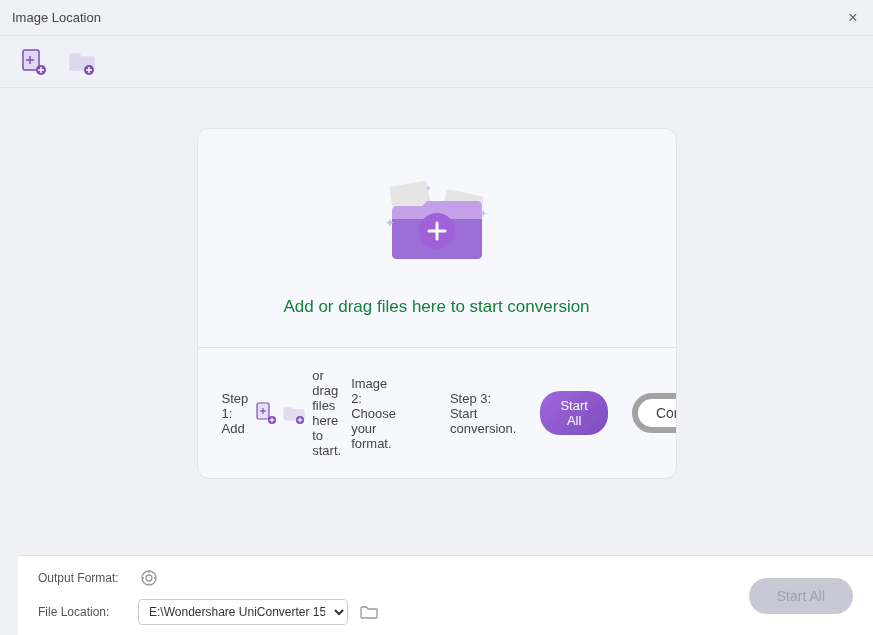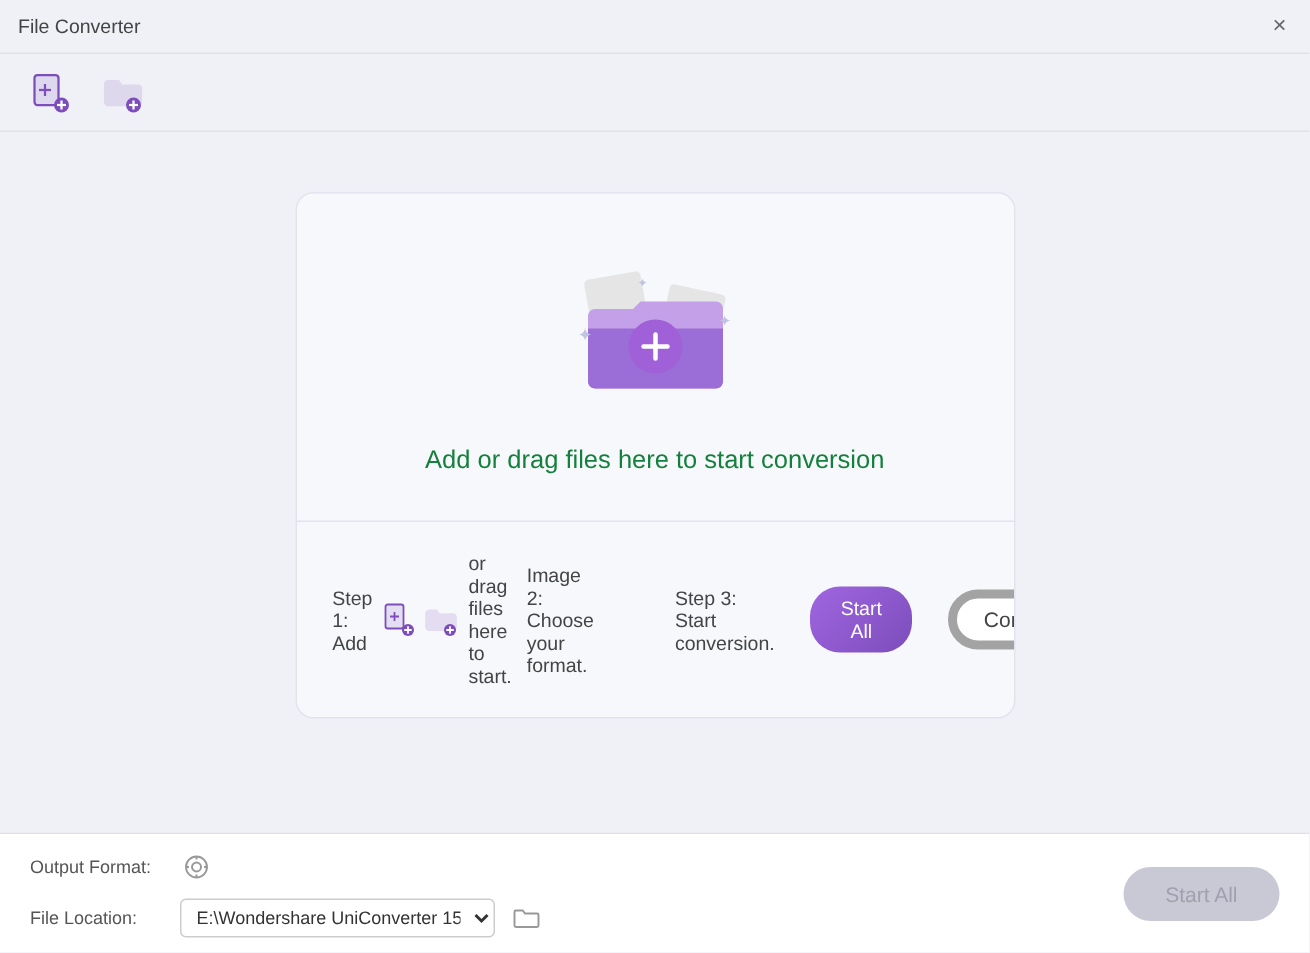--- a/index.html
+++ b/index.html
@@ -158,21 +158,21 @@
       border-radius: 20px;
       padding: 6px 18px;
       font-size: 14px;
       cursor: pointer;
     }
 
     
     .bottom-bar {
       position: absolute;
       bottom: 0;
-      left: 0;
+      left: 18px;
       right: 0;
       height: 80px;
       background: white;
       border-top: 1px solid #e0e0ea;
       display: flex;
       align-items: center;
       padding: 0 20px;
       gap: 0;
     }
 
@@ -228,21 +228,21 @@
       font-size: 14px;
       cursor: default;
       font-weight: 500;
       margin-left: auto;
     }
   </style>
 </head>
 <body>
 
 <div class="title-bar">
-  <span class="title-bar-title">File Converter</span>
+  <span class="title-bar-title">Image Location</span>
   <span class="title-bar-close">×</span>
 </div>
 
 <div class="toolbar">
 
   <div class="toolbar-btn">
     <svg width="32" height="32" viewBox="0 0 32 32" fill="none" xmlns="http://www.w3.org/2000/svg">
 
       <rect x="5" y="4" width="16" height="20" rx="2" fill="#7c4dbb" opacity="0.15"></rect>
       <rect x="5" y="4" width="16" height="20" rx="2" stroke="#7c4dbb" stroke-width="1.5" fill="none"></rect>

